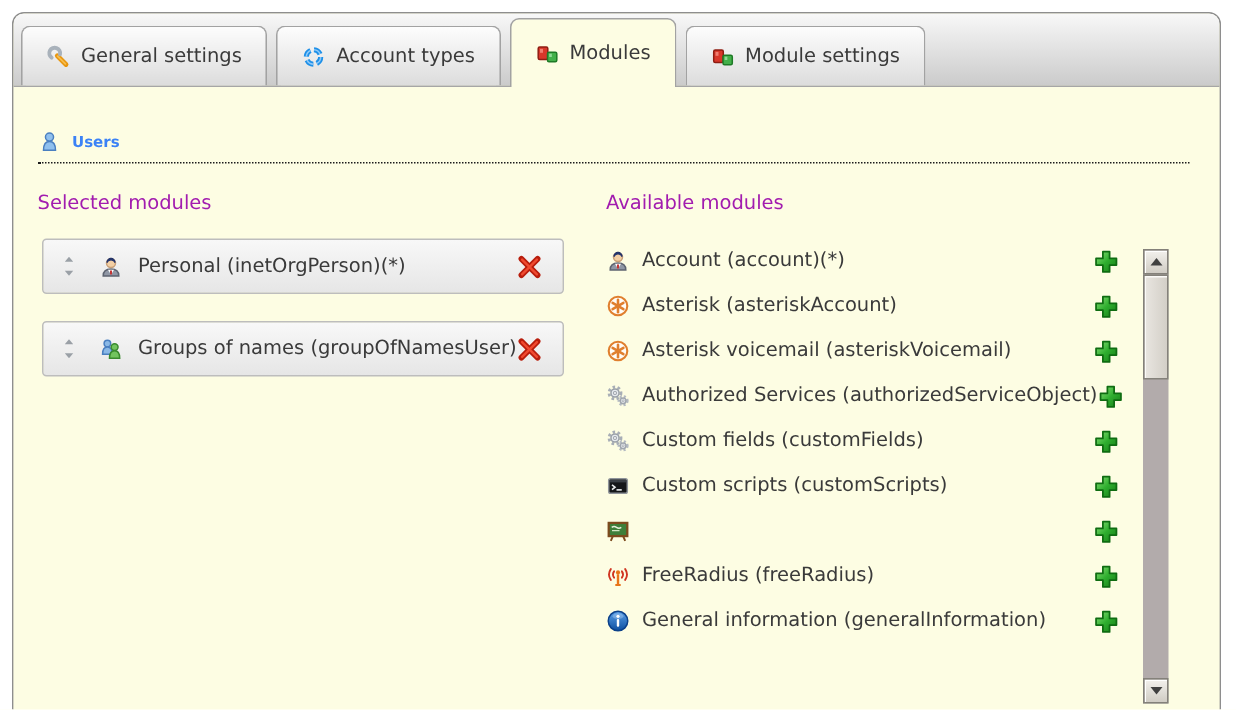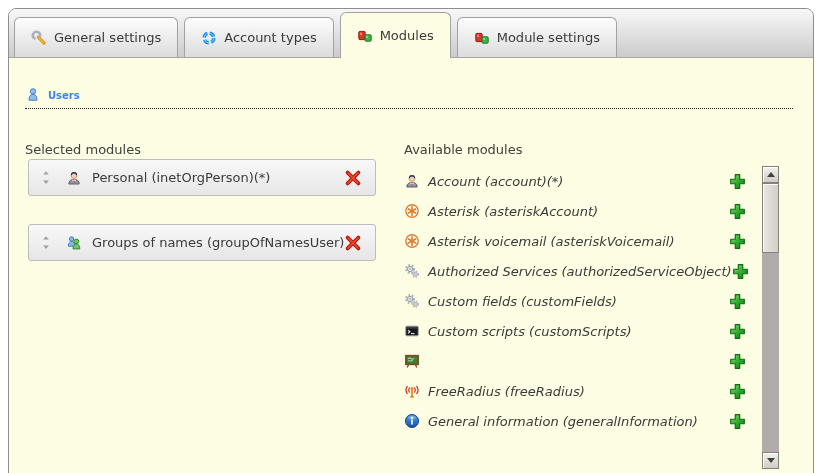--- a/index.html
+++ b/index.html
@@ -20,36 +20,36 @@
          border-radius:6px 6px 0 0; font-size:13px; color:#3a3a3a; cursor:pointer; white-space:nowrap; }
   .tab.active { height:46px; background:#fdfde3; margin-bottom:-1px; position:relative; z-index:2; }
 
   
   .content { position:relative; flex:1 1 auto; background:#fdfde3; }
 
   .section-header { position:absolute; left:16px; top:29px; width:768px;
                     display:flex; align-items:center; gap:7px; padding-bottom:5px;
                     border-bottom:1px dotted #1c1c1c; font-size:10px; font-weight:bold; color:#3b82f6; }
 
-  .col-label { position:absolute; top:84px; font-size:13px; color:#404040; }
+  .col-label { position:absolute; top:70px; font-size:13px; color:#a21caf; }
   .label-selected { left:16px; }
   .label-available { left:395px; }
 
   
   .sel-list { position:absolute; left:19px; top:101px; width:348px; }
-  .sel-box { height:37px; display:flex; align-items:center; margin-bottom:28px;
+  .sel-box { height:37px; display:flex; align-items:center; margin-bottom:18px;
              background:linear-gradient(#f8f8f8,#e6e6e6); border:1px solid #bdbdbd; border-radius:3px; }
   .handle { margin-left:12px; width:10px; height:15px; cursor:grab; flex:0 0 auto; }
   .sel-box .icon16 { margin-left:15px; }
   .sel-box .row-label { margin-left:10px; }
   .x-btn { margin-left:auto; margin-right:13px; }
 
   
   .avail-list { position:absolute; left:395px; top:108px; width:342px; }
-  .avail-row { height:30px; display:flex; align-items:center;font-style:italic; }
+  .avail-row { height:30px; display:flex; align-items:flex-start; }
   .avail-row .row-label { margin-left:8px; }
   .plus-btn { margin-left:auto; }
 
   .row-label { font-size:13px; color:#3a3a3a; white-space:nowrap; }
 
   button { background:none; border:none; padding:0; cursor:pointer; line-height:0; }
   .icon16 { width:16px; height:16px; flex:0 0 auto; }
   .icon17 { width:17px; height:17px; flex:0 0 auto; }
   .icon18 { width:18px; height:18px; flex:0 0 auto; }
 

